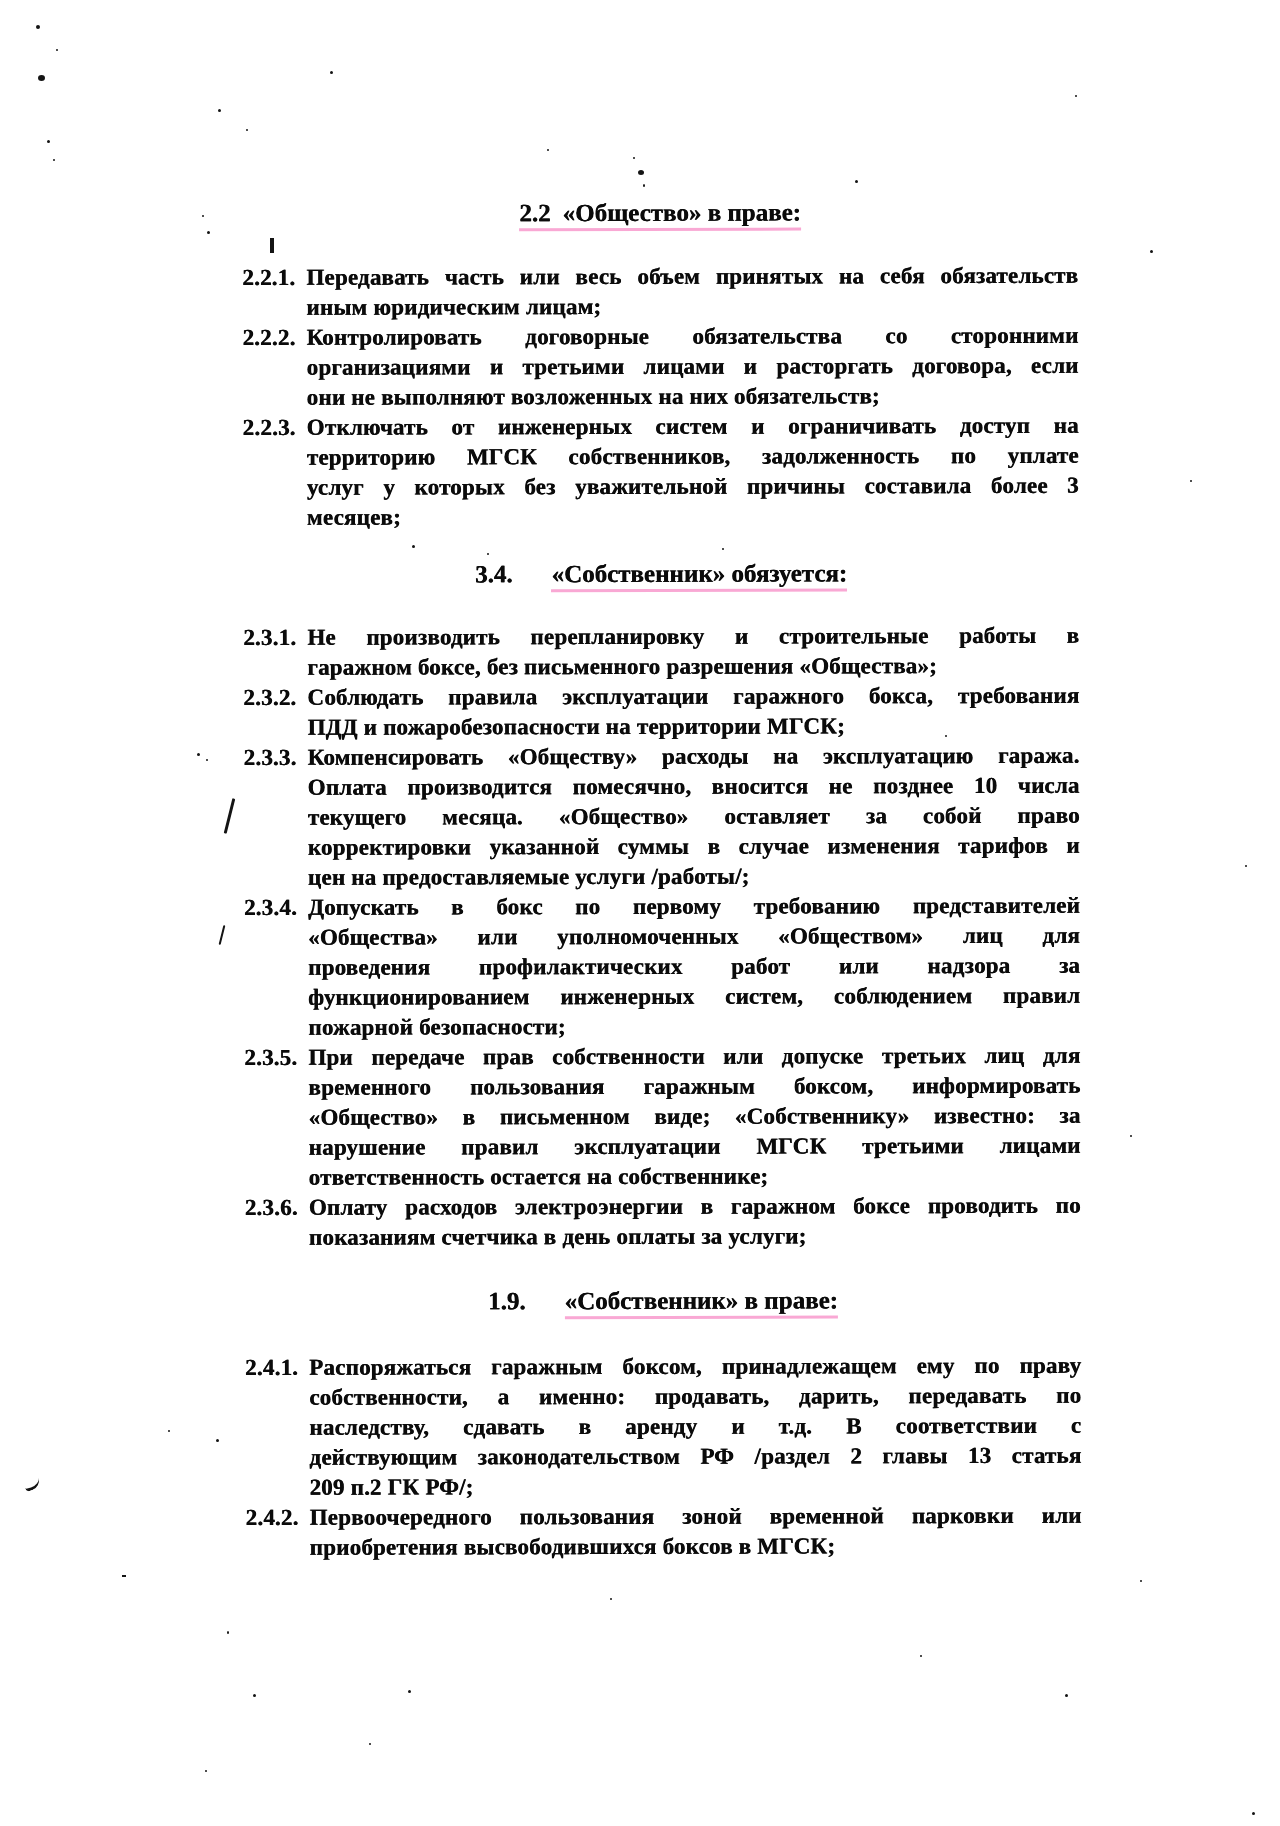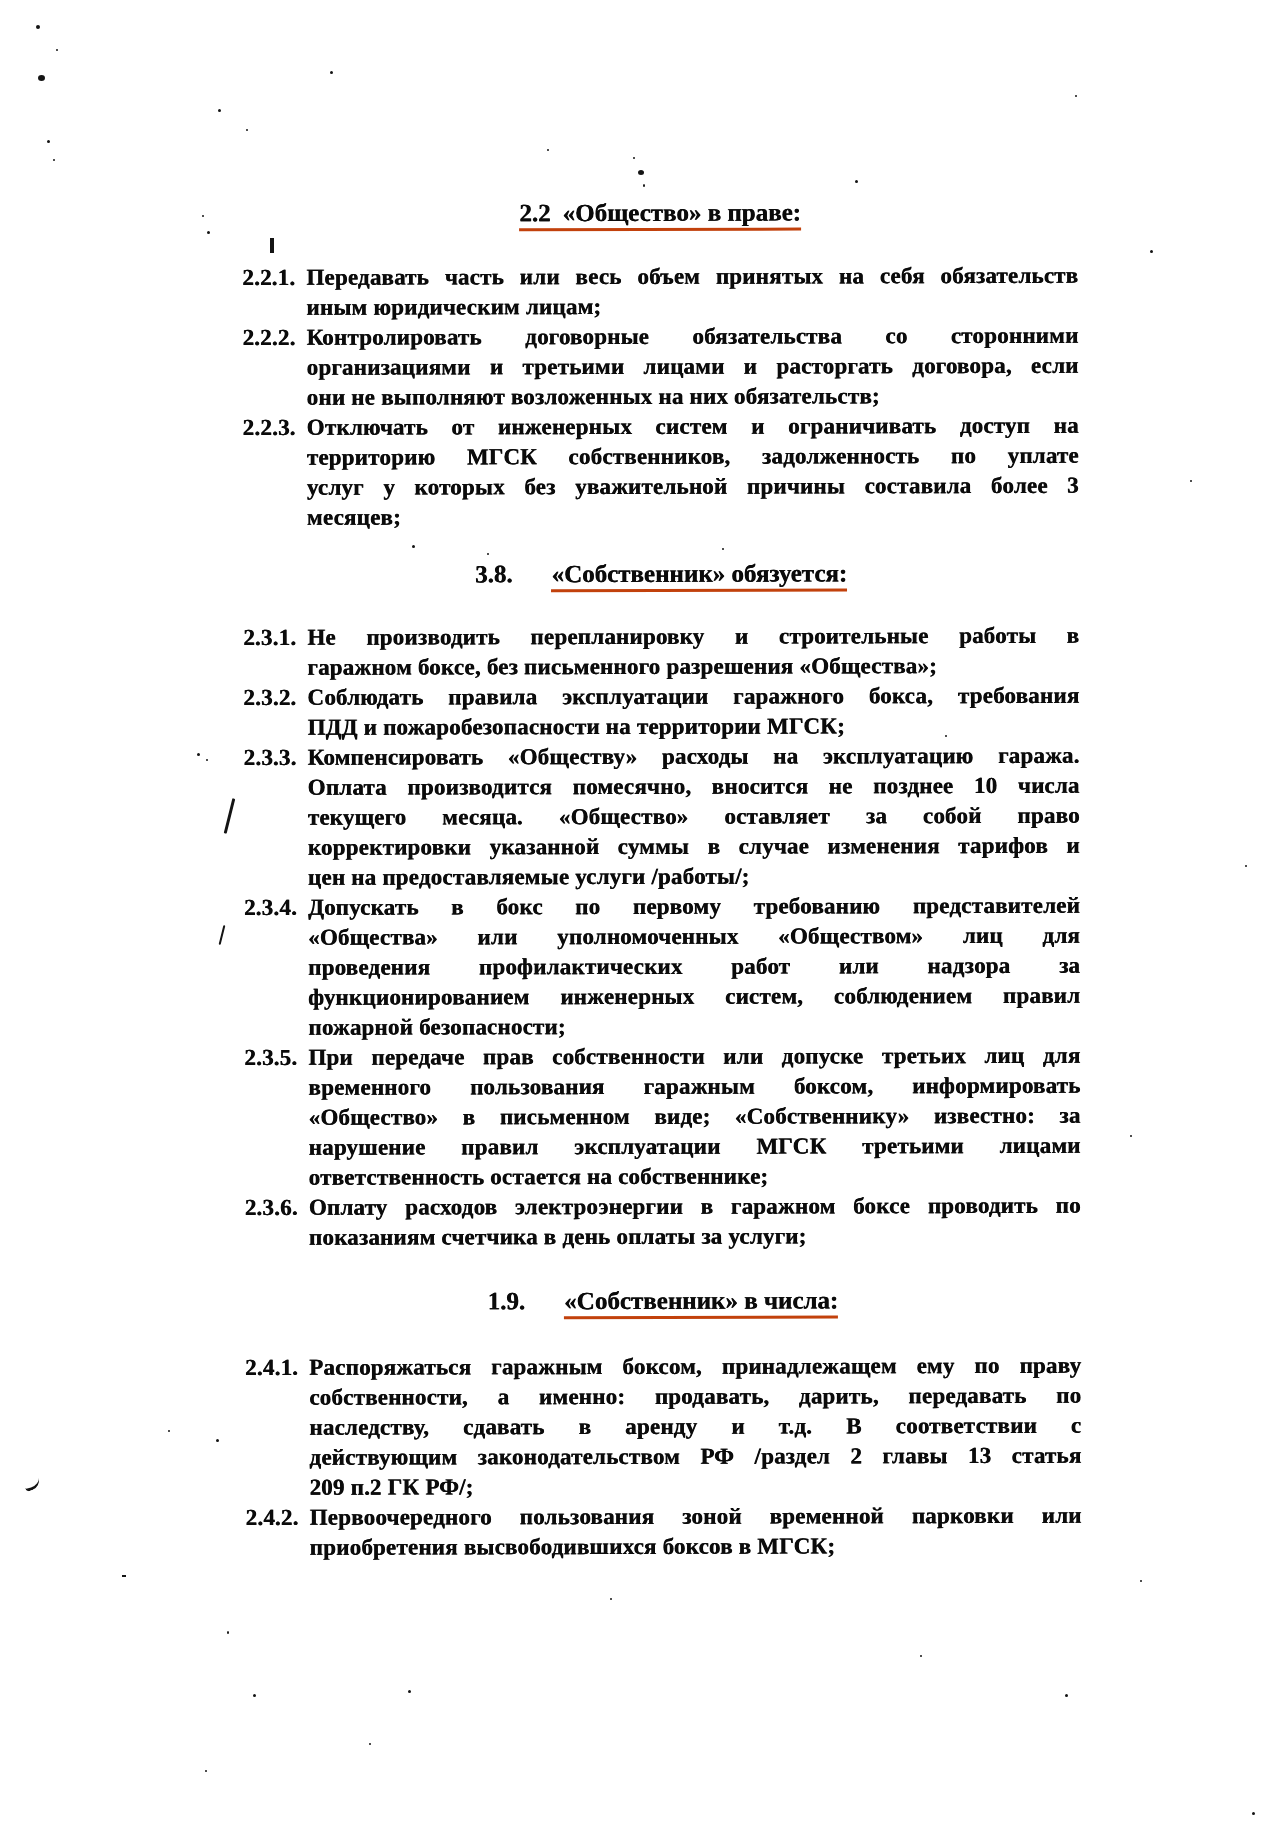--- a/index.html
+++ b/index.html
@@ -23,21 +23,21 @@
     text-align:center;
     font-size:25px;
     font-weight:bold;
     line-height:33px;
     white-space:nowrap;
     text-shadow:0.5px 0 0 currentColor;
   }
   .h-22{margin:0 0 33px 0;}
   .h-23{margin:25px 0 32px 0;}
   .h-24{margin:32px 0 35px 0;}
-  .u{border-bottom:3px solid #c2410c;padding-bottom:2px;}
+  .u{border-bottom:3px solid #f9a8d4;padding-bottom:2px;}
   .hgap{margin-left:39px;}
   .hpad{padding-left:12px;}
   
   .item{position:relative;}
   .item .num{
     position:absolute;left:0;top:0;
     font-size:23px;font-weight:bold;line-height:30px;
     letter-spacing:0.2px;
     text-shadow:0.5px 0 0 currentColor;
   }
@@ -94,21 +94,21 @@
           <div class="ln j">Отключать от инженерных систем и ограничивать доступ на</div>
           <div class="ln j">территорию МГСК собственников, задолженность по уплате</div>
           <div class="ln j">услуг у которых без уважительной причины составила более 3</div>
           <div class="ln">месяцев;</div>
         </div>
       </div>
     </div>
 
     <div>
       <div class="heading h-23">
-        <span>3.8.</span><span class="u hgap">«Собственник» обязуется:</span>
+        <span>3.4.</span><span class="u hgap">«Собственник» обязуется:</span>
       </div>
 
       <div class="item">
         <span class="num">2.3.1.</span>
         <div class="body">
           <div class="ln j">Не производить перепланировку и строительные работы в</div>
           <div class="ln">гаражном боксе, без письменного разрешения «Общества»;</div>
         </div>
       </div>
 
@@ -157,21 +157,21 @@
         <span class="num">2.3.6.</span>
         <div class="body">
           <div class="ln j">Оплату расходов электроэнергии в гаражном боксе проводить по</div>
           <div class="ln">показаниям счетчика в день оплаты за услуги;</div>
         </div>
       </div>
     </div>
 
     <div>
       <div class="heading h-24">
-        <span>1.9.</span><span class="u hgap">«Собственник» в числа:</span>
+        <span>1.9.</span><span class="u hgap">«Собственник» в праве:</span>
       </div>
 
       <div class="item">
         <span class="num">2.4.1.</span>
         <div class="body">
           <div class="ln j">Распоряжаться гаражным боксом, принадлежащем ему по праву</div>
           <div class="ln j">собственности, а именно: продавать, дарить, передавать по</div>
           <div class="ln j">наследству, сдавать в аренду и т.д. В соответствии с</div>
           <div class="ln j">действующим законодательством РФ /раздел 2 главы 13 статья</div>
           <div class="ln">209 п.2 ГК РФ/;</div>

